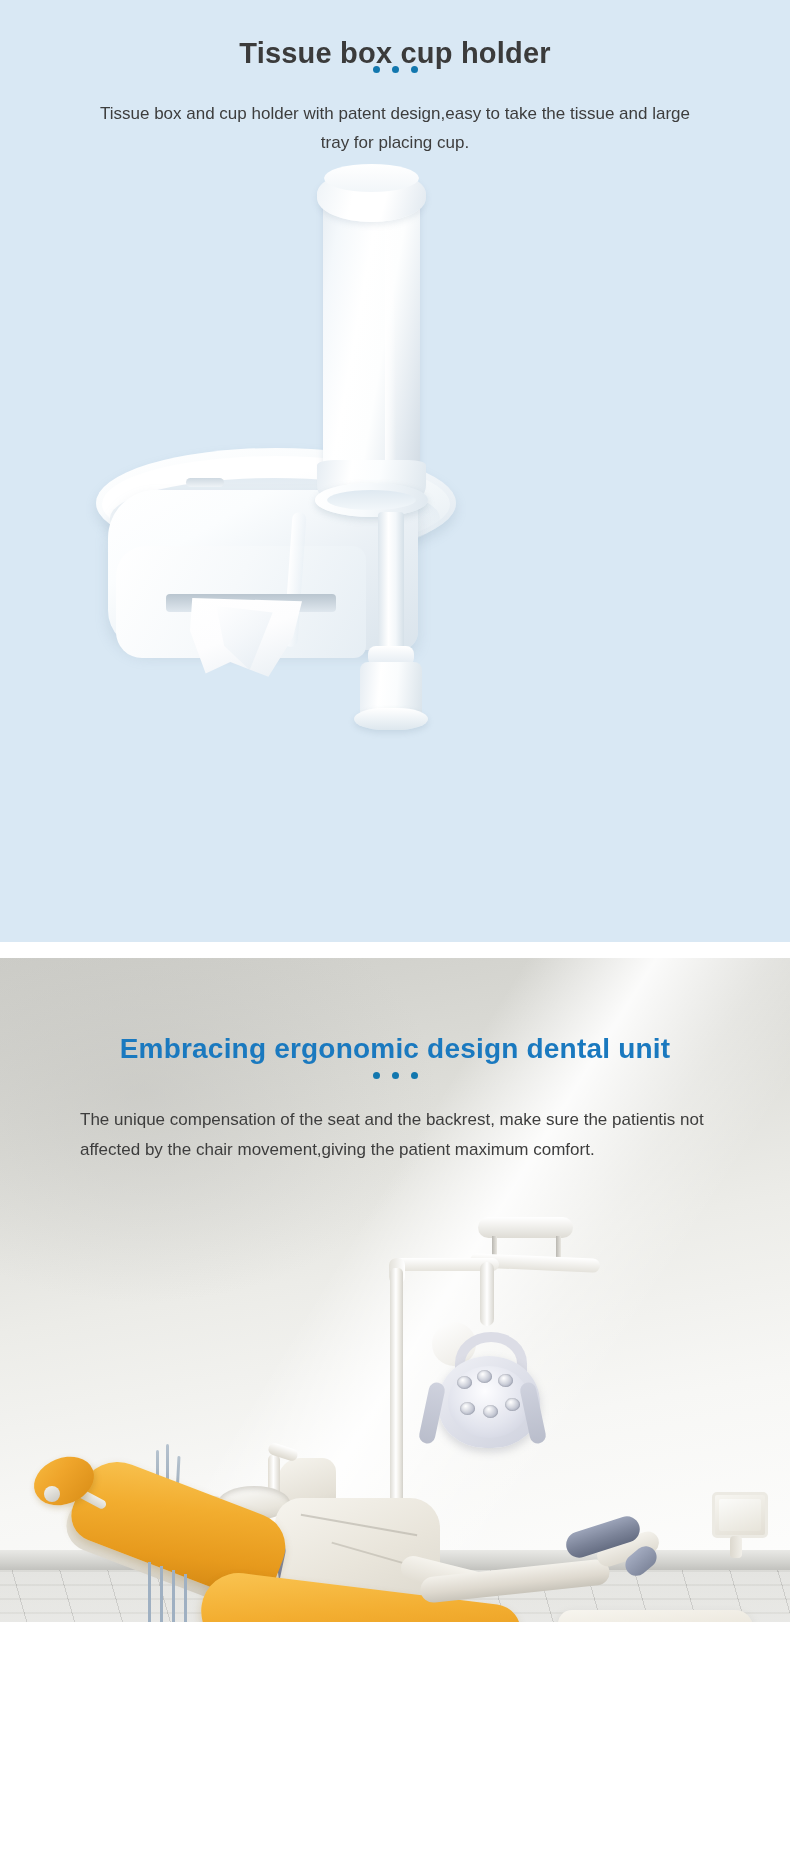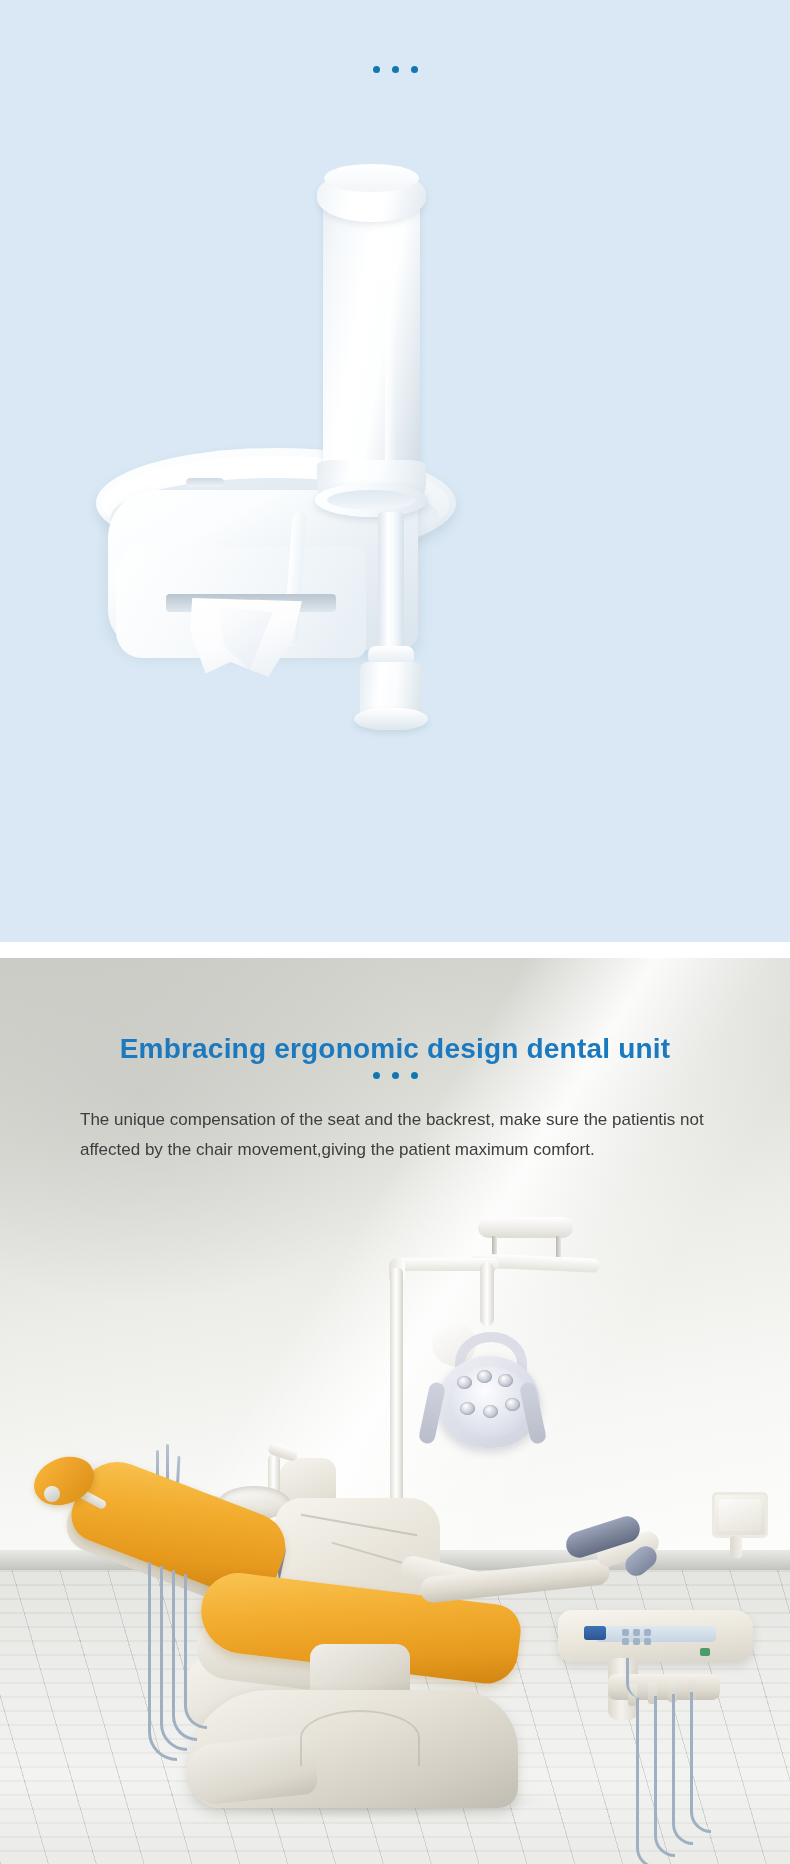--- a/index.html
+++ b/index.html
@@ -223,21 +223,21 @@
     width: 74px; height: 22px;
     background: linear-gradient(180deg,#ffffff,#dde7ee);
     border-radius: 50%/ 60%;
     box-shadow: 0 3px 6px rgba(120,145,165,.2);
   }
 
   
   .section-two {
     position: absolute;
     left: 0; top: 958px;
-    width: 790px; height: 906px;
+    width: 790px; height: 664px;
     overflow: hidden;
     background:
       linear-gradient(118deg, rgba(255,255,255,0) 52%, rgba(255,255,255,.85) 60%, rgba(255,255,255,.25) 68%, rgba(255,255,255,0) 76%),
       linear-gradient(160deg,#c8c8c4 0%,#cfcfca 18%,#d9d9d4 34%,#e8e8e4 52%,#f2f2ef 68%,#fbfbfa 84%,#ffffff 100%);
   }
   .wall {
     position: absolute;
     left: 0; top: 0; width: 790px; height: 612px;
     background:
       radial-gradient(ellipse 420px 300px at 18% 22%, rgba(190,190,186,.45), rgba(255,255,255,0) 70%),
@@ -630,25 +630,27 @@
     background: radial-gradient(ellipse at center, rgba(130,130,125,.30), rgba(130,130,125,0) 70%);
   }
 </style>
 </head>
 <body>
 
 <div class="page">
 
   <section class="section-one">
 
+    <h2 class="s1-title">Tissue box cup holder</h2>
 
     <div class="dots s1-dots">
       <span></span><span></span><span></span>
     </div>
 
+    <p class="s1-desc">Tissue box and cup holder with patent design,easy to take the tissue and large tray for placing cup.</p>
 
     <div class="prod">
       <div class="tray"></div>
       <div class="tray-lip"></div>
       <div class="tray-shadow"></div>
       <div class="box-body"></div>
       <div class="box-face"></div>
       <div class="box-edge"></div>
       <div class="tray-notch"></div>
       <div class="slot"></div>

